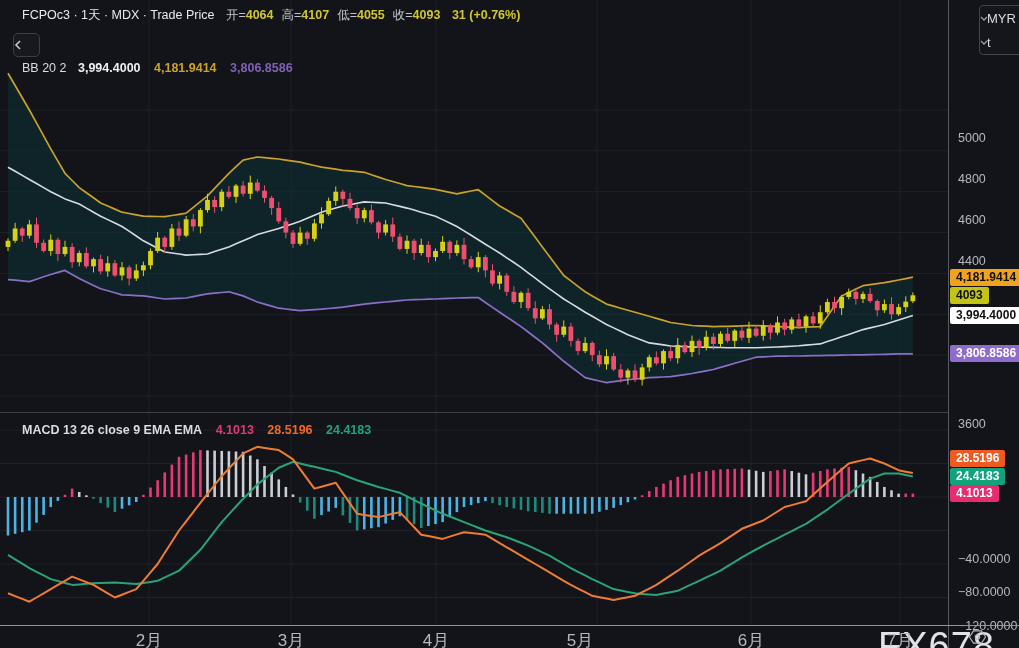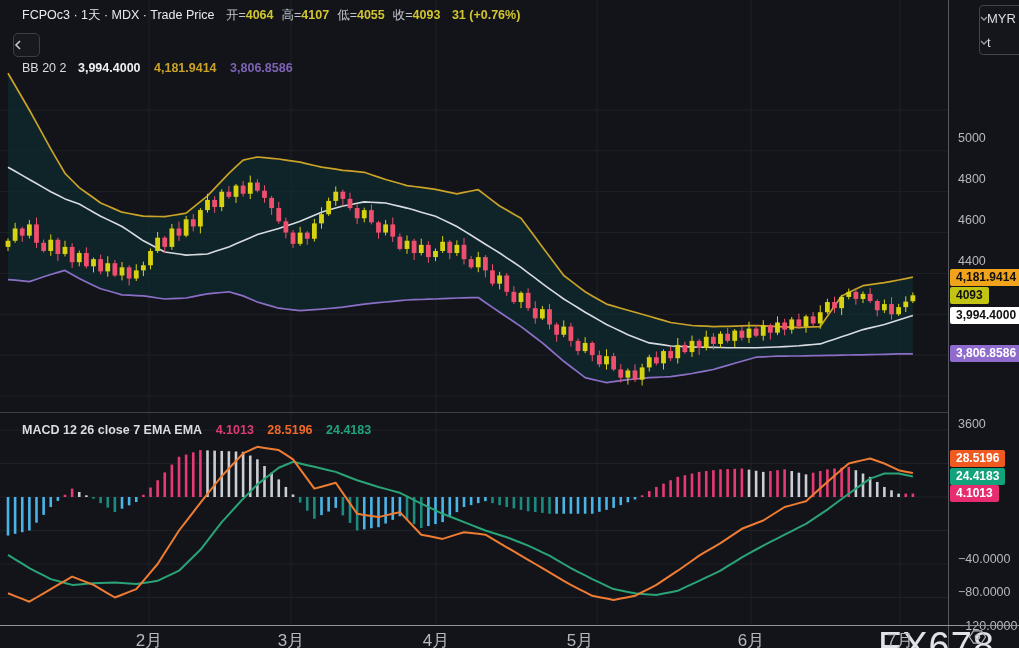--- a/index.html
+++ b/index.html
@@ -494,21 +494,21 @@
   </div>
 
   <div id="legend2" class="hdr">
     <b>BB 20 2</b>
     <span class="v-basis">3,994.4000</span>
     <span class="v-upper">4,181.9414</span>
     <span class="v-lower">3,806.8586</span>
   </div>
 
   <div id="legend3" class="hdr">
-    <b>MACD 12 26 close 7 EMA EMA</b>
+    <b>MACD 13 26 close 9 EMA EMA</b>
     <span class="v-hist">4.1013</span>
     <span class="v-macd">28.5196</span>
     <span class="v-sig">24.4183</span>
   </div>
 
   <div id="axis">
       <div class="tick" style="top: 102px;">5000</div>
       <div class="tick" style="top: 142.86px;">4800</div>
       <div class="tick" style="top: 183.72px; text-align: right;">4600</div>
       <div class="tick" style="top: 224.58px;">4400</div>

